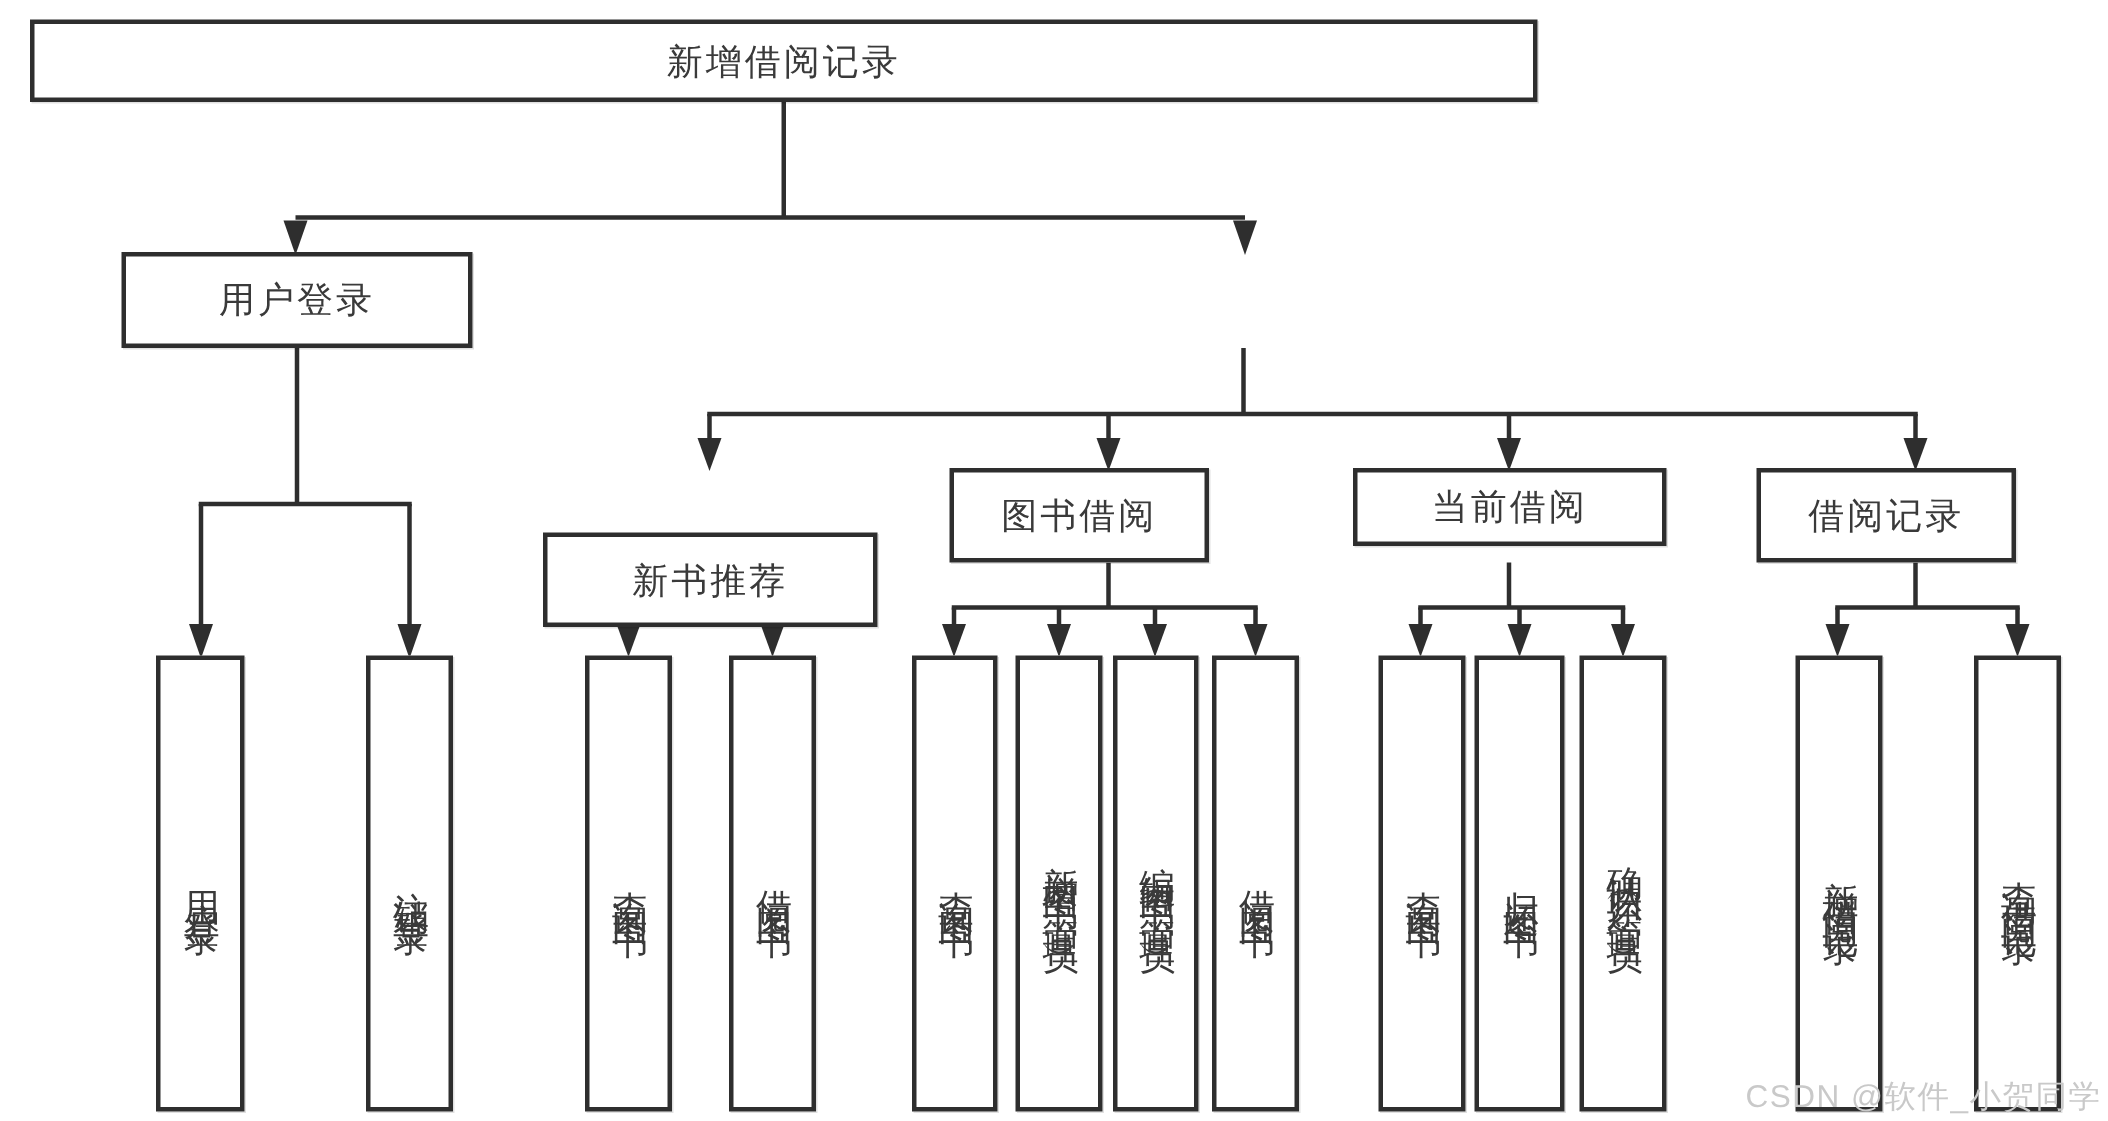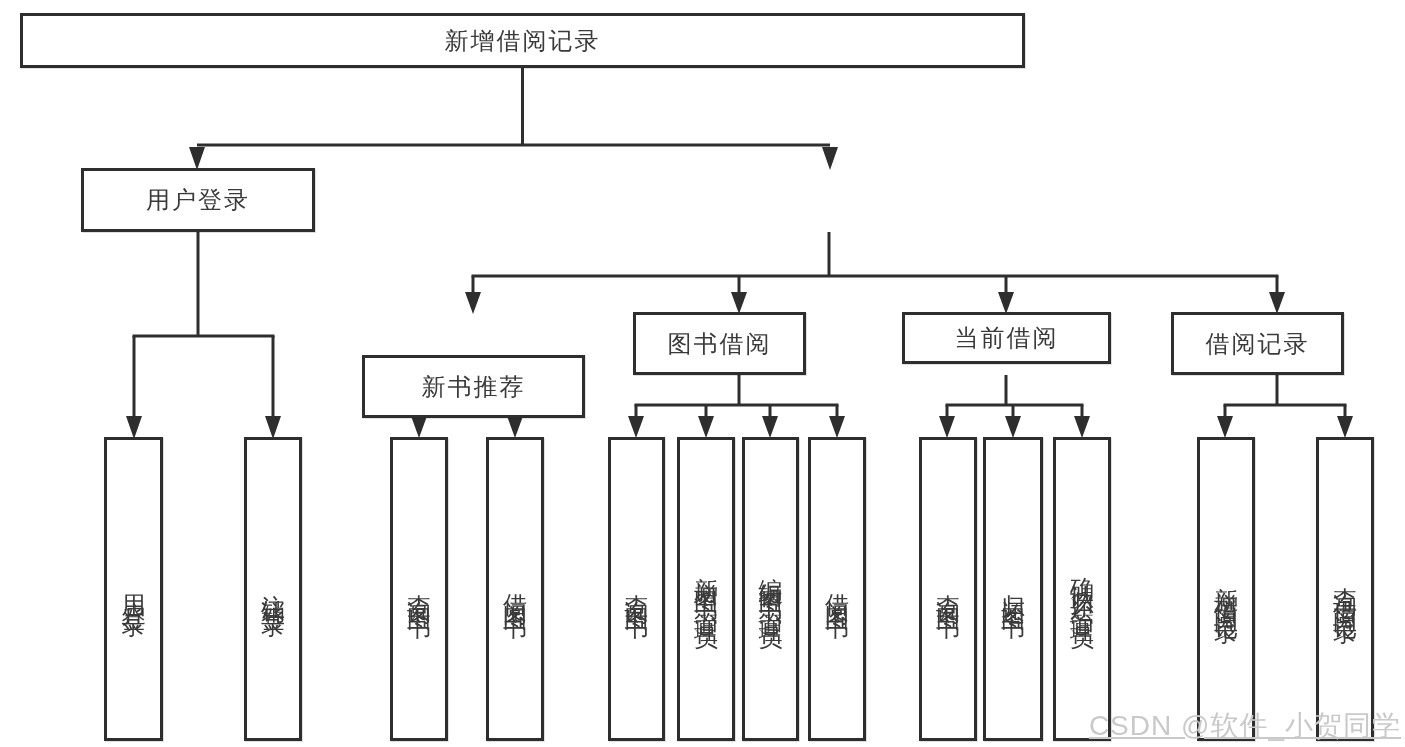--- a/index.html
+++ b/index.html
@@ -21,22 +21,22 @@
     box-shadow:1px 1px 0 rgba(0,0,0,0.12);
   }
   .hlabel{font-size:24px;letter-spacing:2px;white-space:nowrap;color:var(--text);}
   .vbox .vlabel{
     writing-mode:vertical-rl;text-orientation:mixed;
     font-size:24px;letter-spacing:7px;line-height:1;color:var(--text);
     white-space:nowrap;
   }
   .watermark{
     position:absolute;right:4px;bottom:2px;z-index:10;
-    font-size:28px;letter-spacing:1px;color:var(--watermark);
-    pointer-events:none;white-space:nowrap;text-decoration:underline;
+    font-size:21px;letter-spacing:1px;color:var(--watermark);
+    pointer-events:none;white-space:nowrap;
   }
 </style>
 </head>
 <body>
 
 <div class="canvas">
 
   <svg class="wires" width="1405" height="747" viewBox="0 0 1405 747" fill="none" stroke="currentColor" stroke-width="3">
 
     <g>

